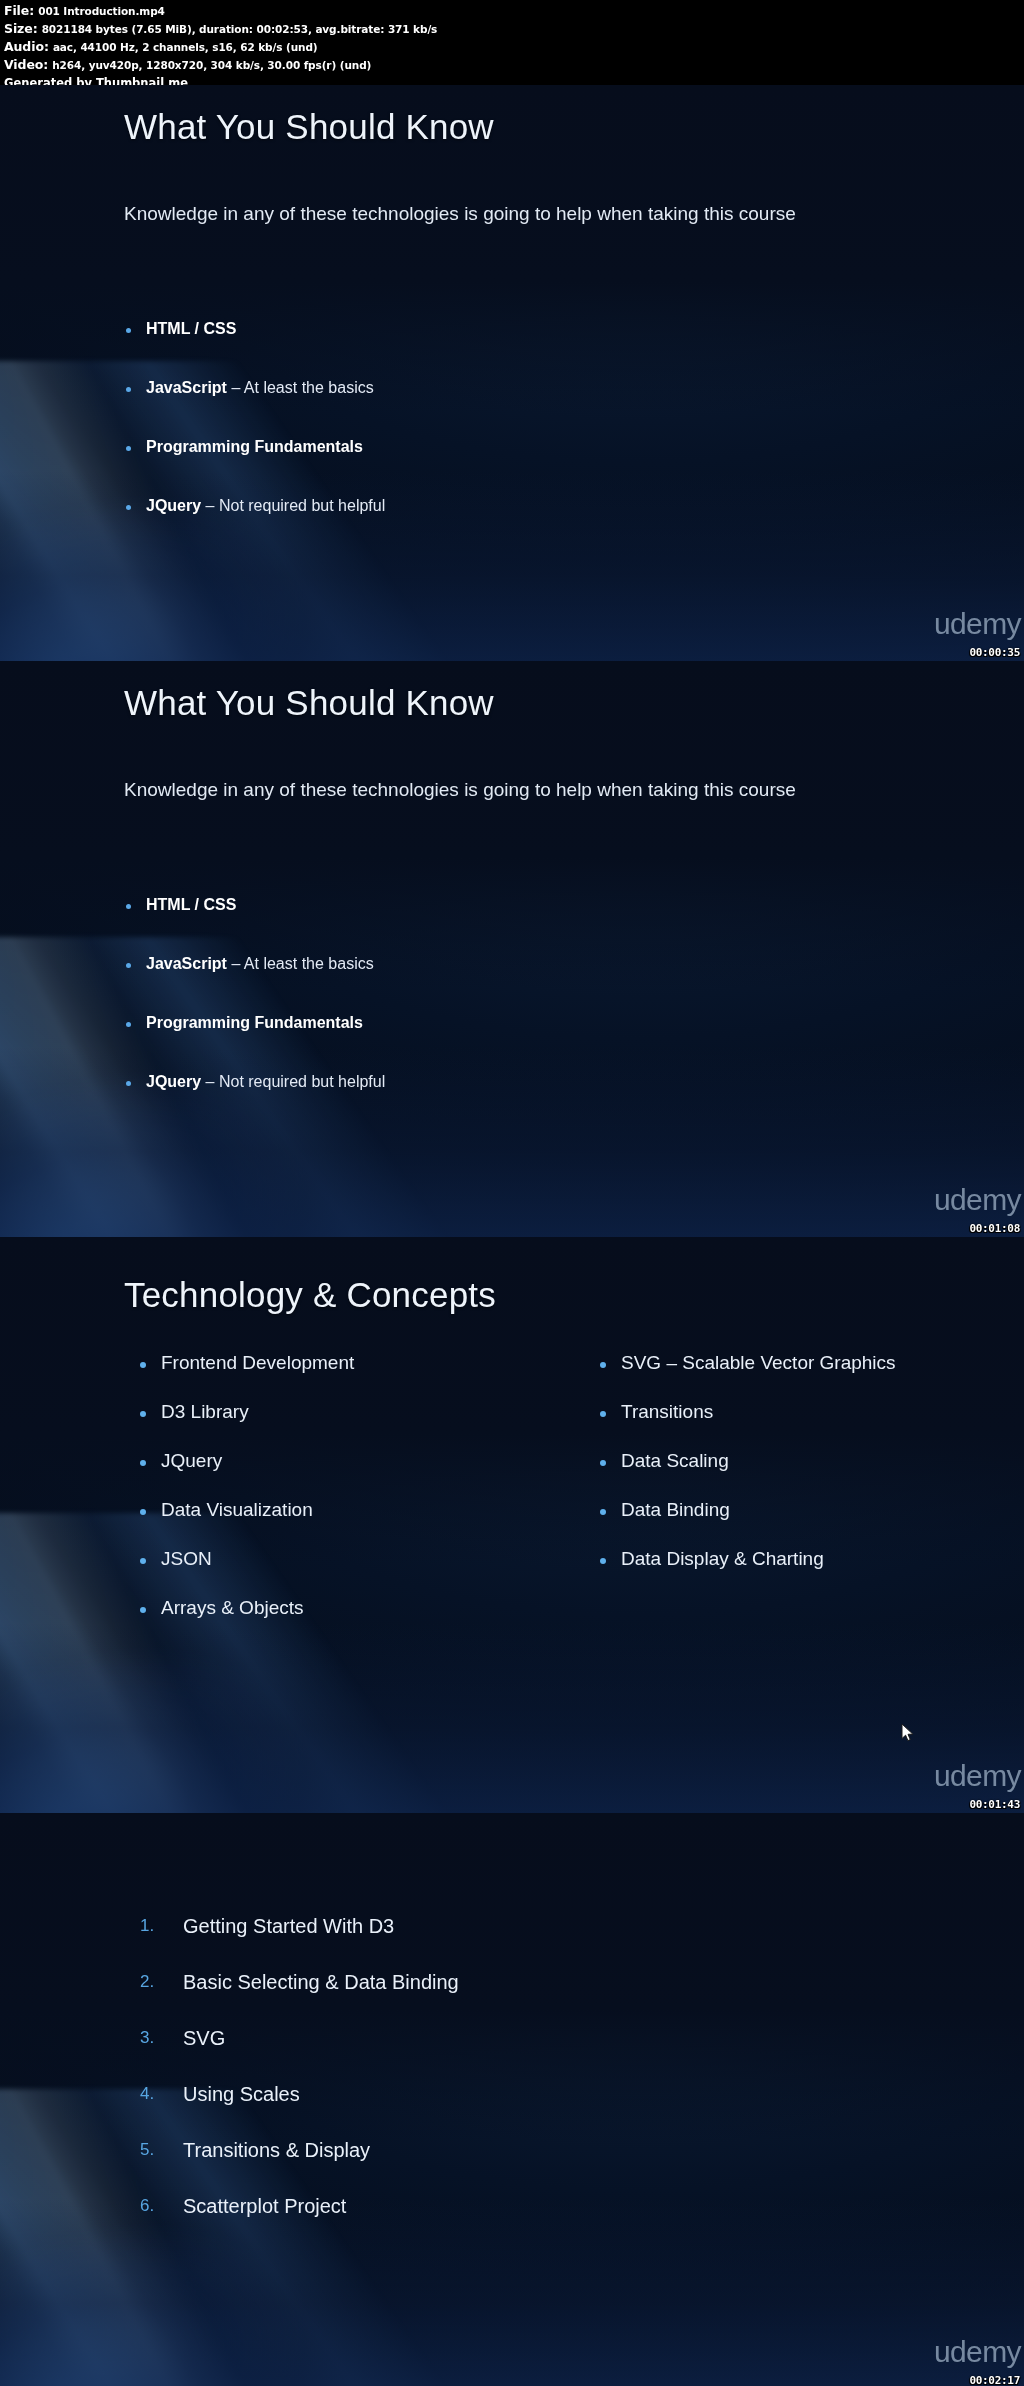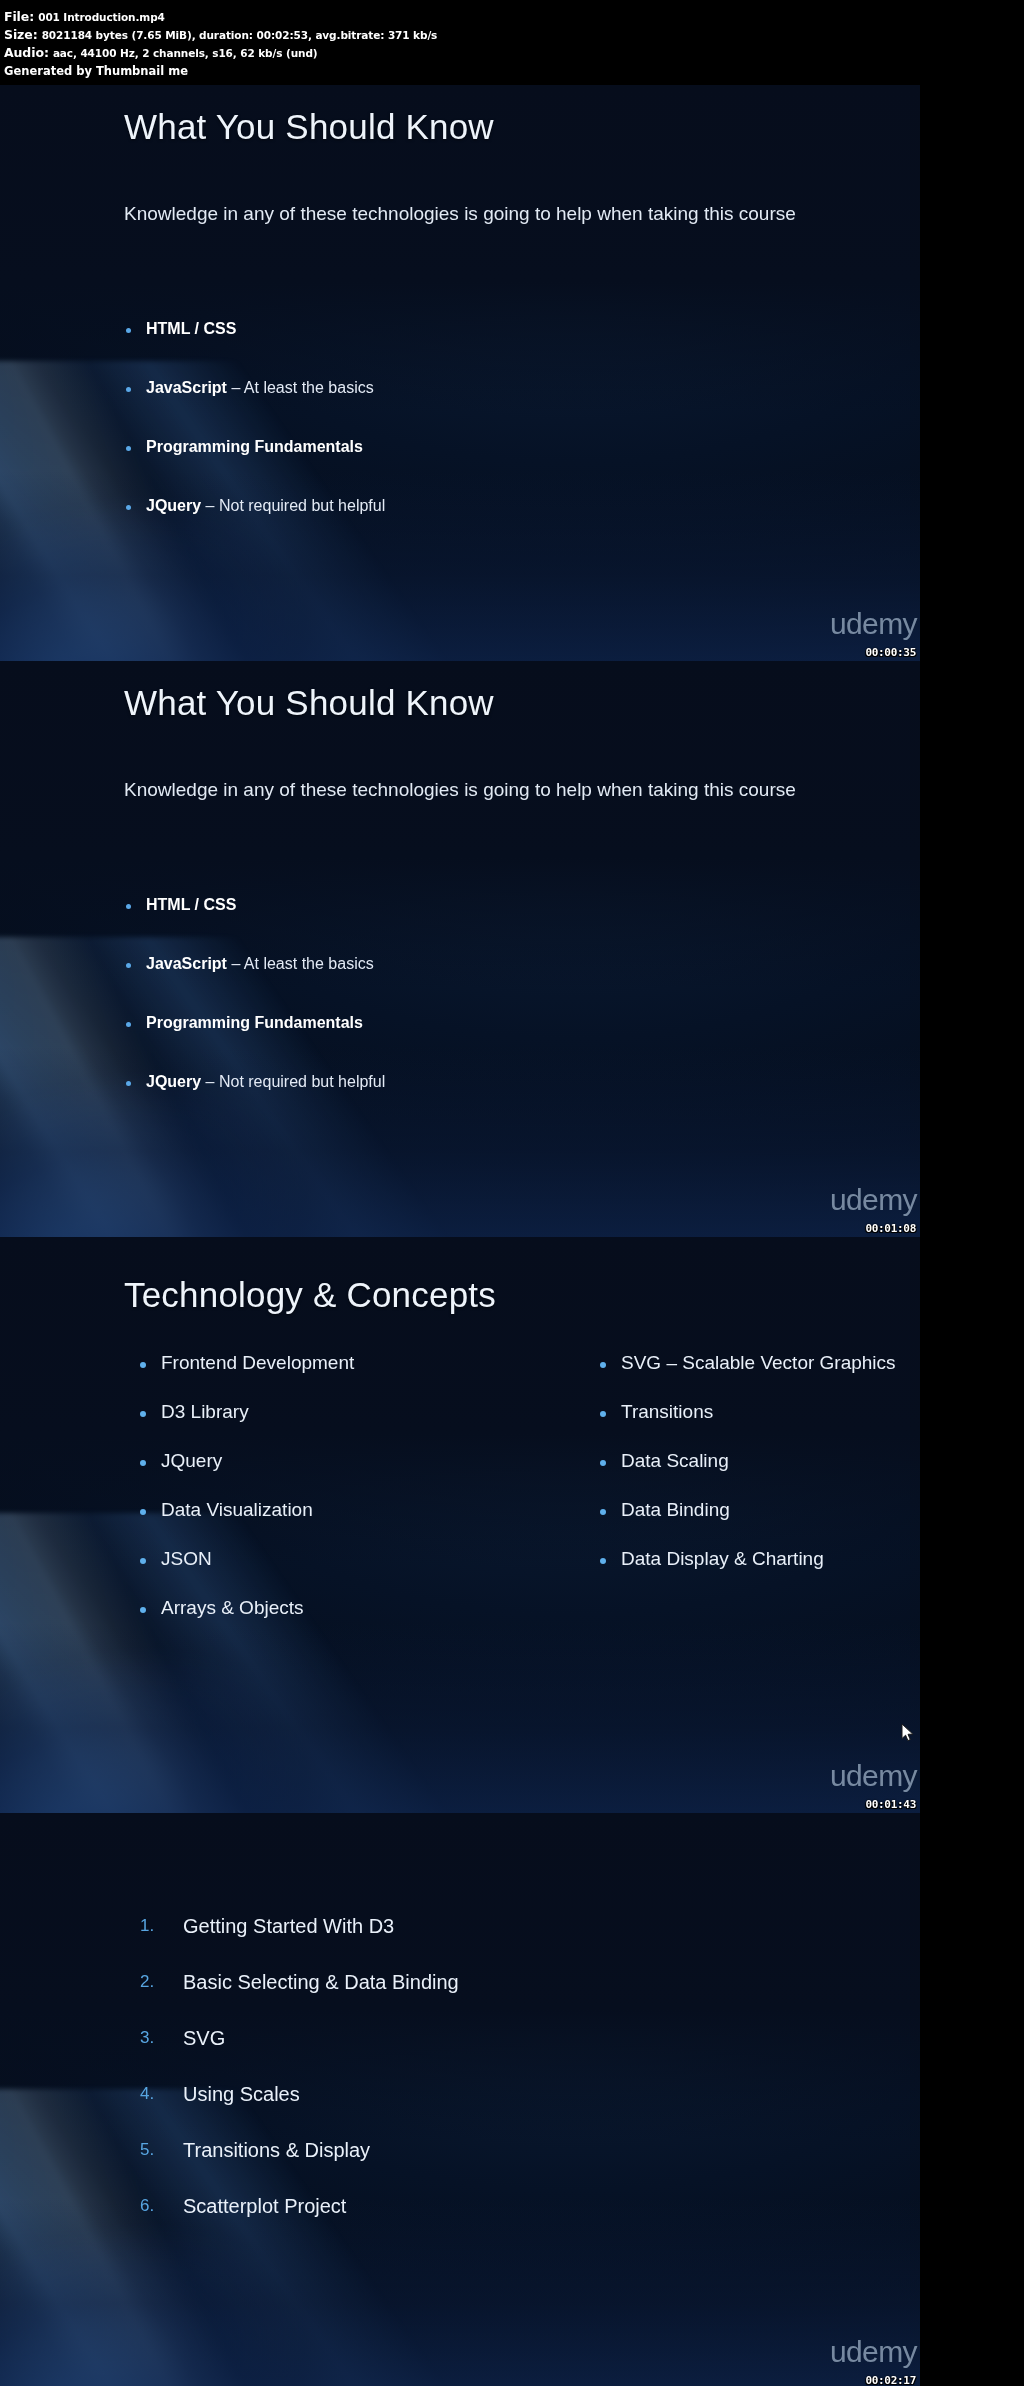--- a/index.html
+++ b/index.html
@@ -18,39 +18,39 @@
   }
 
   
   .meta-header {
     position: absolute;
     left: 0; top: 0;
     width: 1024px;
     height: 85px;
     background: #000;
     color: #ffffff;
-    padding: 8px 0 0 4px;
+    padding: 2px 0 0 4px;
     font-family: "DejaVu Sans", sans-serif;
     line-height: 1.42;
   }
   .meta-line {
     font-size: 12px;
     font-weight: bold;
     letter-spacing: -0.1px;
     white-space: nowrap;
   }
   .meta-line .k { font-size: 12.5px; }
   .meta-line .v { font-size: 10.5px; font-weight: bold; }
   .meta-gen { font-size: 11.5px; font-weight: bold; margin-top: 1px; }
 
   
   .slide {
     position: absolute;
     left: 0;
-    width: 920px;
+    width: 1024px;
     height: 576px;
     overflow: hidden;
     background:
       radial-gradient(ellipse 90% 70% at 62% 34%, #0b1b33 0%, #061226 45%, #040b18 100%),
       #040a15;
   }
   .slide.s1 { top: 85px; }
   .slide.s2 { top: 661px; }
   .slide.s3 { top: 1237px; }
   .slide.s4 { top: 1813px; }
@@ -244,20 +244,24 @@
       <span class="k">File:</span>
       <span class="v">001 Introduction.mp4</span>
     </div>
     <div class="meta-line">
       <span class="k">Size:</span>
       <span class="v">8021184 bytes (7.65 MiB), duration: 00:02:53, avg.bitrate: 371 kb/s</span>
     </div>
     <div class="meta-line">
       <span class="k">Audio:</span>
       <span class="v">aac, 44100 Hz, 2 channels, s16, 62 kb/s (und)</span>
+    </div>
+    <div class="meta-line">
+      <span class="k">Video:</span>
+      <span class="v">h264, yuv420p, 1280x720, 304 kb/s, 30.00 fps(r) (und)</span>
     </div>
     <div class="meta-gen">Generated by Thumbnail me</div>
   </div>
 
   <div class="slide s1">
     <div class="swoosh"></div>
     <div class="swoosh2"></div>
     <div class="bottomglow"></div>
     <div class="content">
       <div class="slide-title">What You Should Know</div>

